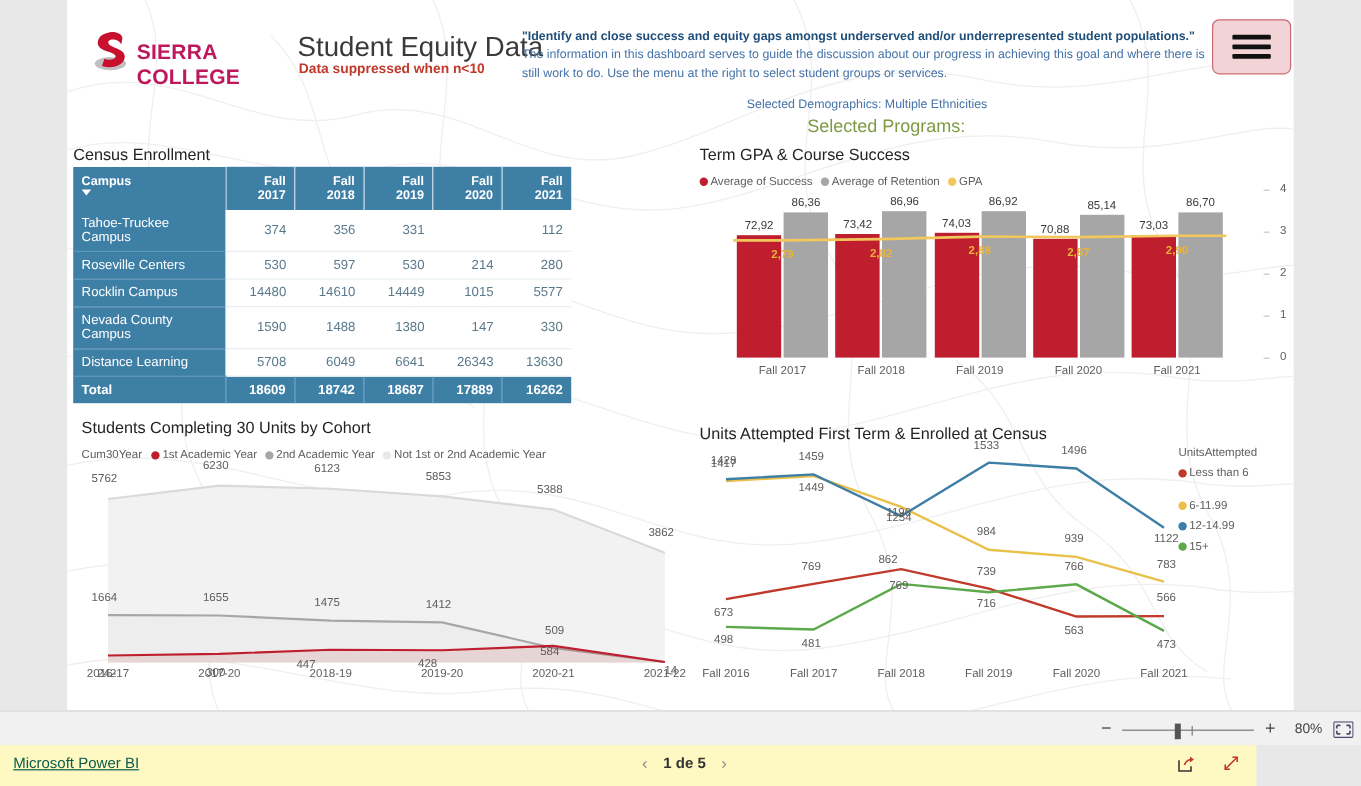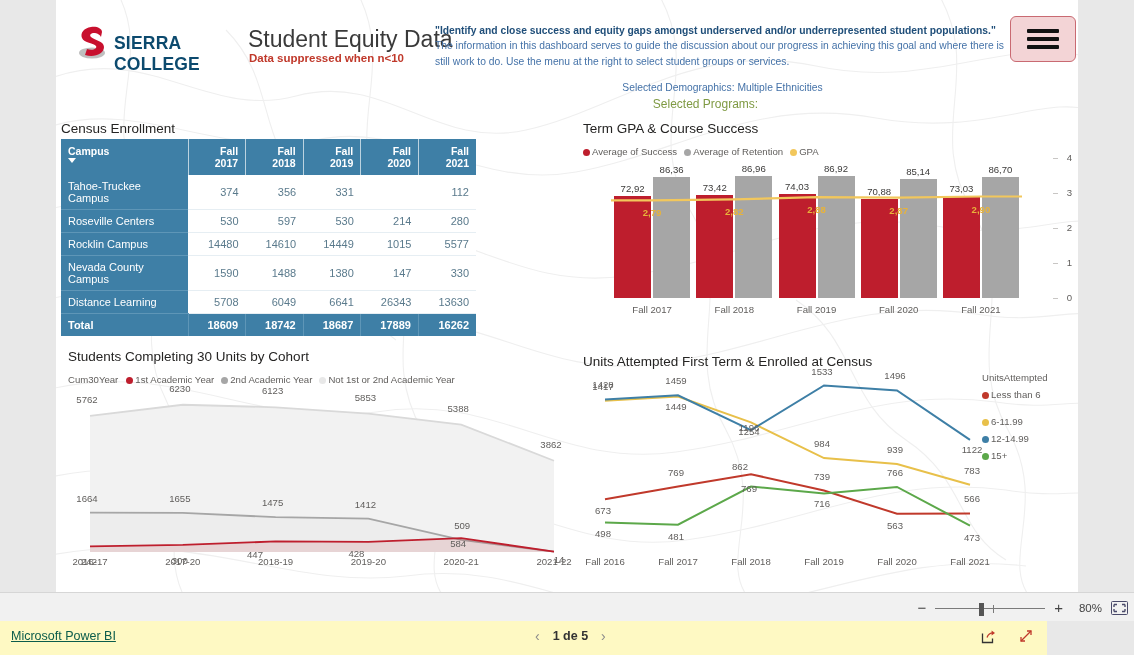--- a/index.html
+++ b/index.html
@@ -16,41 +16,41 @@
   #report-canvas {
     position:absolute; left:56px; top:0; width:1022px; height:592px;
     background:#ffffff; overflow:hidden;
   }
   #topo { position:absolute; inset:0; pointer-events:none; }
 
   
   .hdr-logo { position:absolute; left:22px; top:26px; width:170px; height:36px; }
   .logo-text {
     position:absolute; left:36px; top:7px;
-    font-size:17.5px; font-weight:bold; color:#0c4a6e; letter-spacing:.2px;
+    font-size:17.5px; font-weight:bold; color:#be185d; letter-spacing:.2px;
     font-family:"Liberation Sans", sans-serif;
   }
   .title-main {
     position:absolute; left:192px; top:26px;
     font-size:23px; color:#3a3a3a; font-weight:400; white-space:nowrap;
   }
   .title-sub {
     position:absolute; left:193px; top:52px;
     font-size:11.5px; font-weight:bold; color:#C0392B; white-space:nowrap;
   }
   .desc { position:absolute; left:379px; top:24px; width:575px; }
   .desc-quote { font-size:10.3px; font-weight:bold; color:#1F4E79; line-height:14px; }
   .desc-body  { font-size:10.3px; color:#4472A8; line-height:16px; }
   .sel-demo {
     position:absolute; left:379px; top:82px; width:575px; text-align:center;
     font-size:10.3px; color:#4472A8;
   }
   .sel-prog {
-    position:absolute; left:362px; top:97px; width:575px; text-align:center;
-    font-size:12px; color:#7F9A43;
+    position:absolute; left:395px; top:97px; width:575px; text-align:center;
+    font-size:15px; color:#7F9A43;
   }
   #menu-btn {
     position:absolute; left:954px; top:16px; width:66px; height:46px;
     background:#F3D4D6; border:1.5px solid #C96A72; border-radius:6px;
     cursor:pointer; display:flex; align-items:center; justify-content:center;
   }
   #menu-btn .bars { width:32px; }
   #menu-btn .bars i { display:block; height:4px; background:#111; border-radius:1px; margin:4px 0; }
 
   

